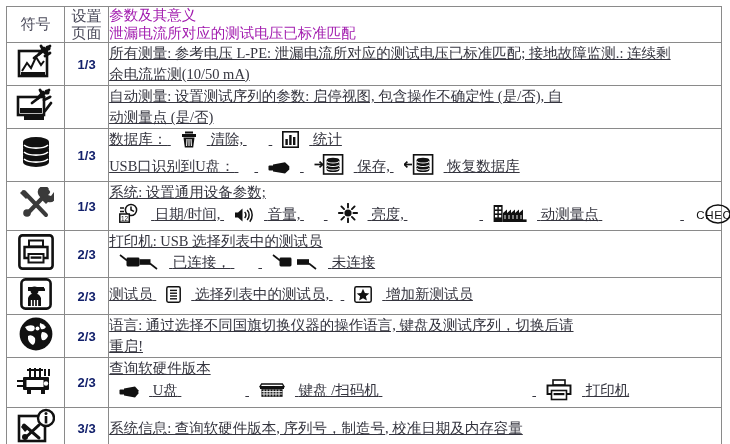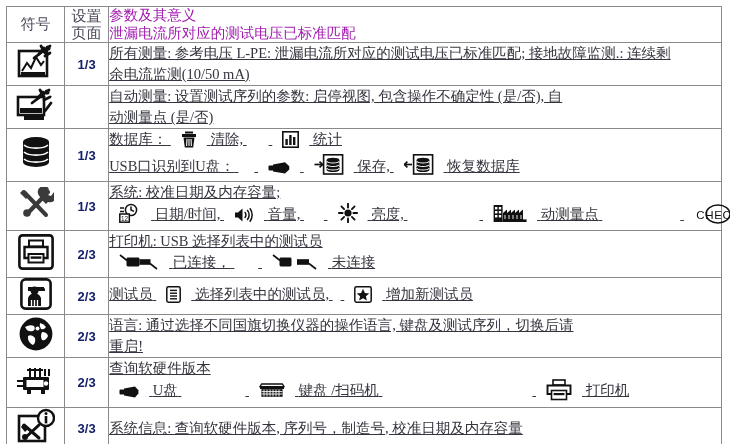--- a/index.html
+++ b/index.html
@@ -260,21 +260,21 @@
           <g stroke="#3a3a3a" stroke-width="4.2" stroke-linecap="round">
             <line x1="30" y1="5" x2="10" y2="26"></line>
           </g>
           <path d="M32,2 a6,6 0 1 0 -5,9 l-2,2 4,4 2,-2 a6,6 0 0 0 6,-10 l-3,4 -3,-1 -1,-3 z" fill="#3a3a3a" transform="translate(-1,0) scale(1)"></path>
           <circle cx="9" cy="26" r="3.8" fill="#3a3a3a"></circle>
         </svg>
       </span>
     </td>
     <td class="pg">1/3</td>
     <td class="desc">
-      <span class="ln">系统: 校准日期及内存容量;</span>
+      <span class="ln">系统: 设置通用设备参数;</span>
       <span class="ln">
         <span class="inl">
           <svg width="22" height="20" viewBox="0 0 22 20">
             <g fill="none" stroke="#111" stroke-width="1.5">
               <line x1="1" y1="5" x2="5" y2="5"></line>
               <line x1="1" y1="8.5" x2="5" y2="8.5"></line>
               <circle cx="12" cy="7" r="5.6"></circle>
               <polyline points="12,3.6 12,7 15,8.4"></polyline>
             </g>
             <rect x="0.8" y="11" width="9.5" height="8.2" fill="#fff" stroke="#111" stroke-width="1.5"></rect>

